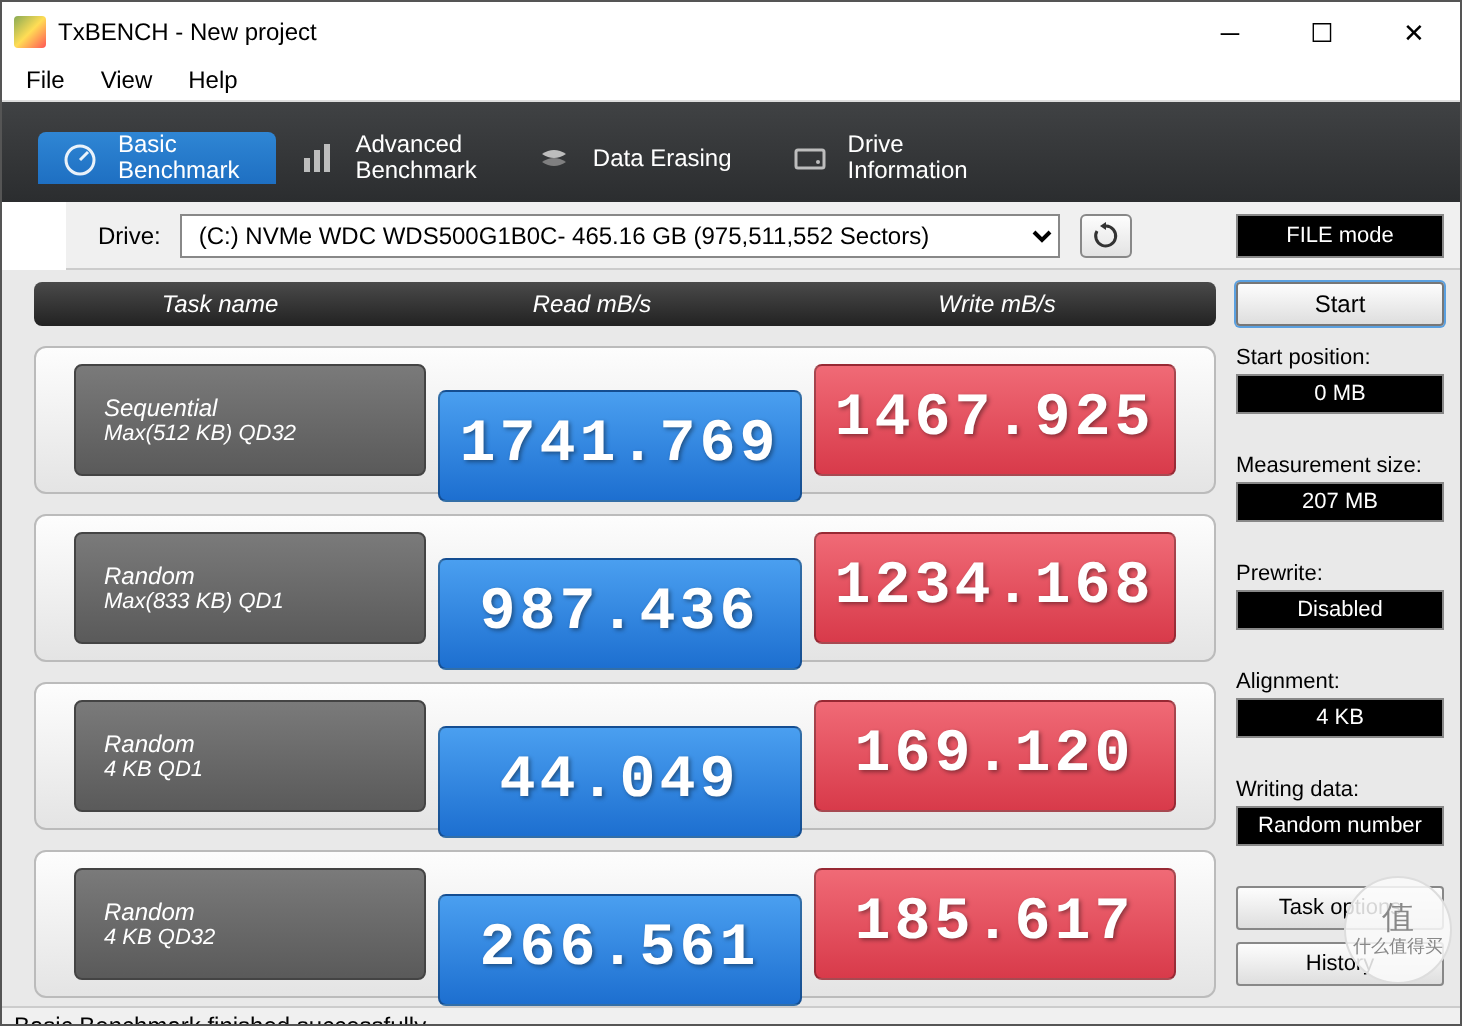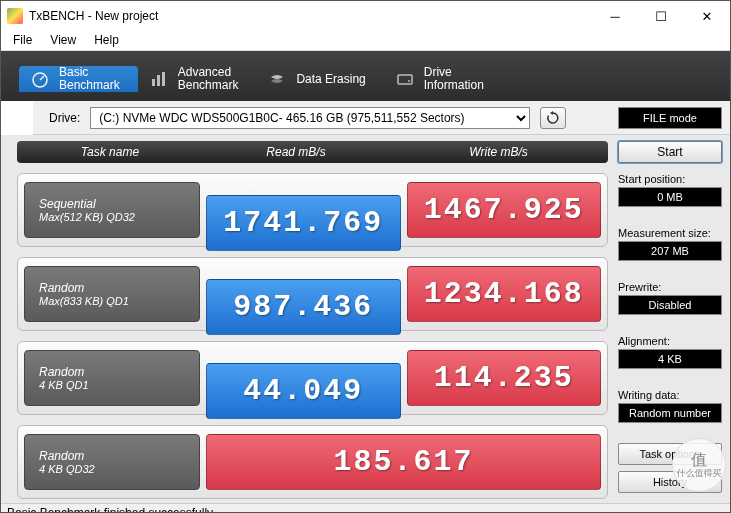--- a/index.html
+++ b/index.html
@@ -17,21 +17,21 @@
 .tab .ticon { width: 22px; height: 22px; opacity: .9; display:flex;align-items:center;justify-content:center; }
 .drivebar { height: 34px; background: #f0f0f0; display: flex; align-items: center; padding: 0 8px 0 16px; gap: 10px; border-bottom: 1px solid #ccc; margin-left: 32px; }
 .drivebar .lbl { font-size: 12px; }
 .drivebar select { flex: 0 0 440px; height: 22px; font-size: 12px; padding: 0 4px; background:#fff;border:1px solid #888; }
 .drivebar .reload { width: 26px; height: 22px; background: linear-gradient(#fdfdfd,#e3e3e3); border:1px solid #888;border-radius:3px;display:flex;align-items:center;justify-content:center;font-size:14px; }
 .drivebar .filemode { width: 104px; height: 22px; background: #000; color: #fff; font-size: 11px; display:flex;align-items:center;justify-content:center;border:1px solid #888;margin-left:auto; }
 .main { display: flex; height: 368px; background:#e9e9e9; }
 .bench { flex: 1; padding: 6px 6px 0 16px; }
 .headrow { height: 22px; background: linear-gradient(#4a4a4a,#222); border-radius: 4px; display:flex; color:#fff; font-size:12px; font-style:italic; align-items:center; margin-bottom:10px; }
 .headrow .c1{flex:0 0 186px;text-align:center;} .headrow .c2{flex:0 0 186px;text-align:center;} .headrow .c3{flex:1;text-align:center;}
-.row { height: 74px; background: linear-gradient(#fdfdfd,#e4e4e4); border:1px solid #bbb; border-radius:6px; display:flex; align-items:center; padding:6px; margin-bottom:10px; gap:6px; }
+.row { height: 74px; background: linear-gradient(#fdfdfd,#e4e4e4); border:1px solid #bbb; border-radius:6px; display:flex; align-items:center; padding:19px; margin-bottom:10px; gap:6px; }
 .taskbox { flex:0 0 176px; height:56px; background: linear-gradient(#7a7a7a,#5a5a5a); border-radius:4px; border:1px solid #444; color:#fff; font-size:11px; display:flex; flex-direction:column; justify-content:center; padding-left:14px; font-style:italic; }
 .taskbox .l1{font-size:12px;}
 .valbox { flex:1; height:56px; border-radius:4px; display:flex; align-items:center; justify-content:center; color:#fff; font-size:30px; font-weight:bold; font-family: "Consolas","Courier New",monospace; letter-spacing:2px; text-shadow:1px 1px 2px rgba(0,0,0,.4); border:1px solid rgba(0,0,0,.3);}
 .valbox.read{ background: linear-gradient(#4a9ff0,#1d6fd0); margin-top: 26px; }
 .valbox.write{ background: linear-gradient(#f06a76,#d83a4a); }
 .side { flex: 0 0 116px; padding: 6px 8px 0 4px; font-size: 11px; }
 .side .startbtn{ width:100%; height:22px; background: linear-gradient(#fdfdfd,#dedede); border:1px solid #777;border-radius:2px;font-size:12px;display:flex;align-items:center;justify-content:center;margin-bottom:10px; box-shadow:0 0 0 1px #5aa0e0;}
 .side .slabel{ font-size:11px; margin-bottom:2px; color:#000; }
 .side .valblack{ width:100%; height:20px; background:#000; color:#fff; display:flex;align-items:center;justify-content:center;font-size:11px;border:1px solid #888;margin-bottom:20px; }
 .side .greybtn{ width:100%; height:22px; background: linear-gradient(#fdfdfd,#dedede); border:1px solid #888;border-radius:2px;font-size:11px;display:flex;align-items:center;justify-content:center;margin-bottom:6px; }
@@ -137,27 +137,28 @@
         </div>
       <div class="valbox read">987.436</div>
       <div class="valbox write">1234.168</div>
     </div>
     <div class="row">
       <div class="taskbox">
           <span class="l1">Random</span>
           <span>4 KB QD1</span>
         </div>
       <div class="valbox read">44.049</div>
-      <div class="valbox write">114.235</div>
+      <div class="valbox write">169.120</div>
     </div>
     <div class="row">
       <div class="taskbox">
           <span class="l1">Random</span>
           <span>4 KB QD32</span>
         </div>
+      <div class="valbox read">266.561</div>
       <div class="valbox write">185.617</div>
     </div>
   </div>
 
   <div class="side">
     <div class="startbtn">Start</div>
     <div class="slabel">Start position:</div>
     <div class="valblack">0 MB</div>
     <div class="slabel">Measurement size:</div>
     <div class="valblack">207 MB</div>

